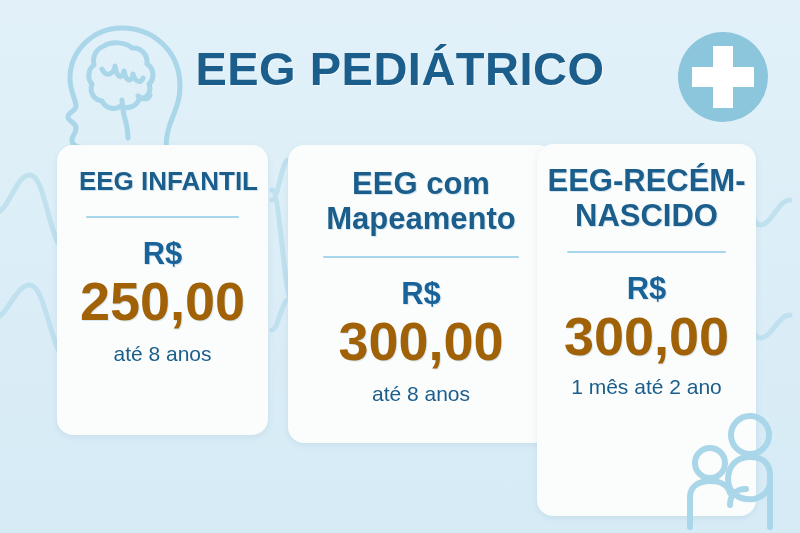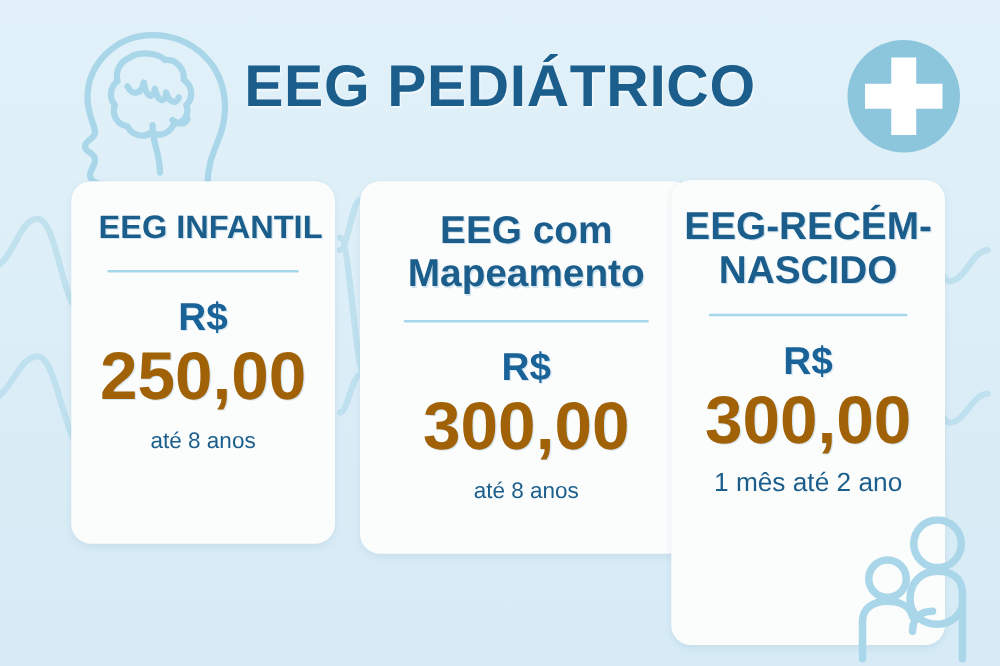--- a/index.html
+++ b/index.html
@@ -77,21 +77,21 @@
     font-weight:bold;
     color:#a16207;
     font-size:54px;
     line-height:1.0;
     margin-top:2px;
     text-shadow:1px 1px 0 rgba(160,200,225,.40);
   }
   .c3 .amount { font-size:54px; }
   .age {
     color:#1b5e8c;
-    font-size:18px;
+    font-size:21px;
     font-weight:normal;
     margin-top:14px;
   }
   .c3 .age { font-size:21px; margin-top:12px; }
 </style>
 </head>
 <body>
 
 <div id="poster">
 

